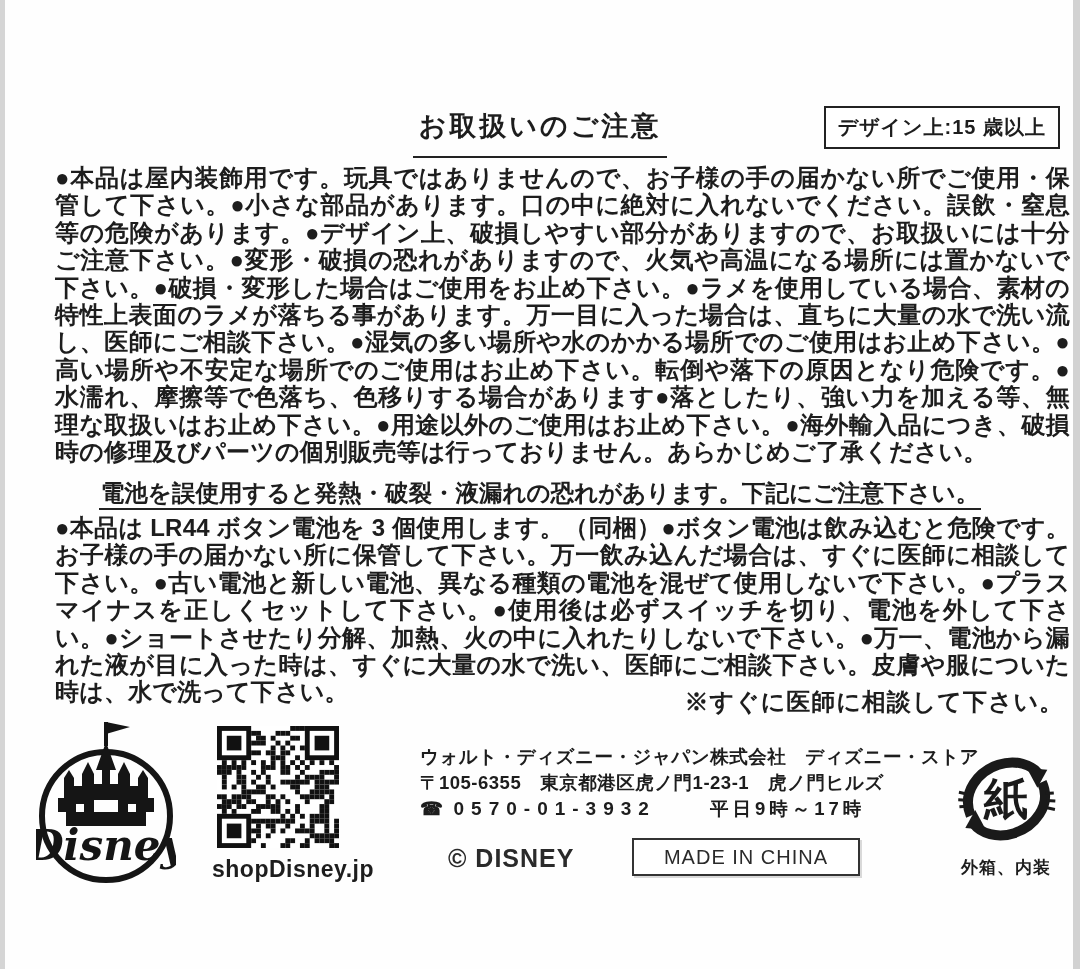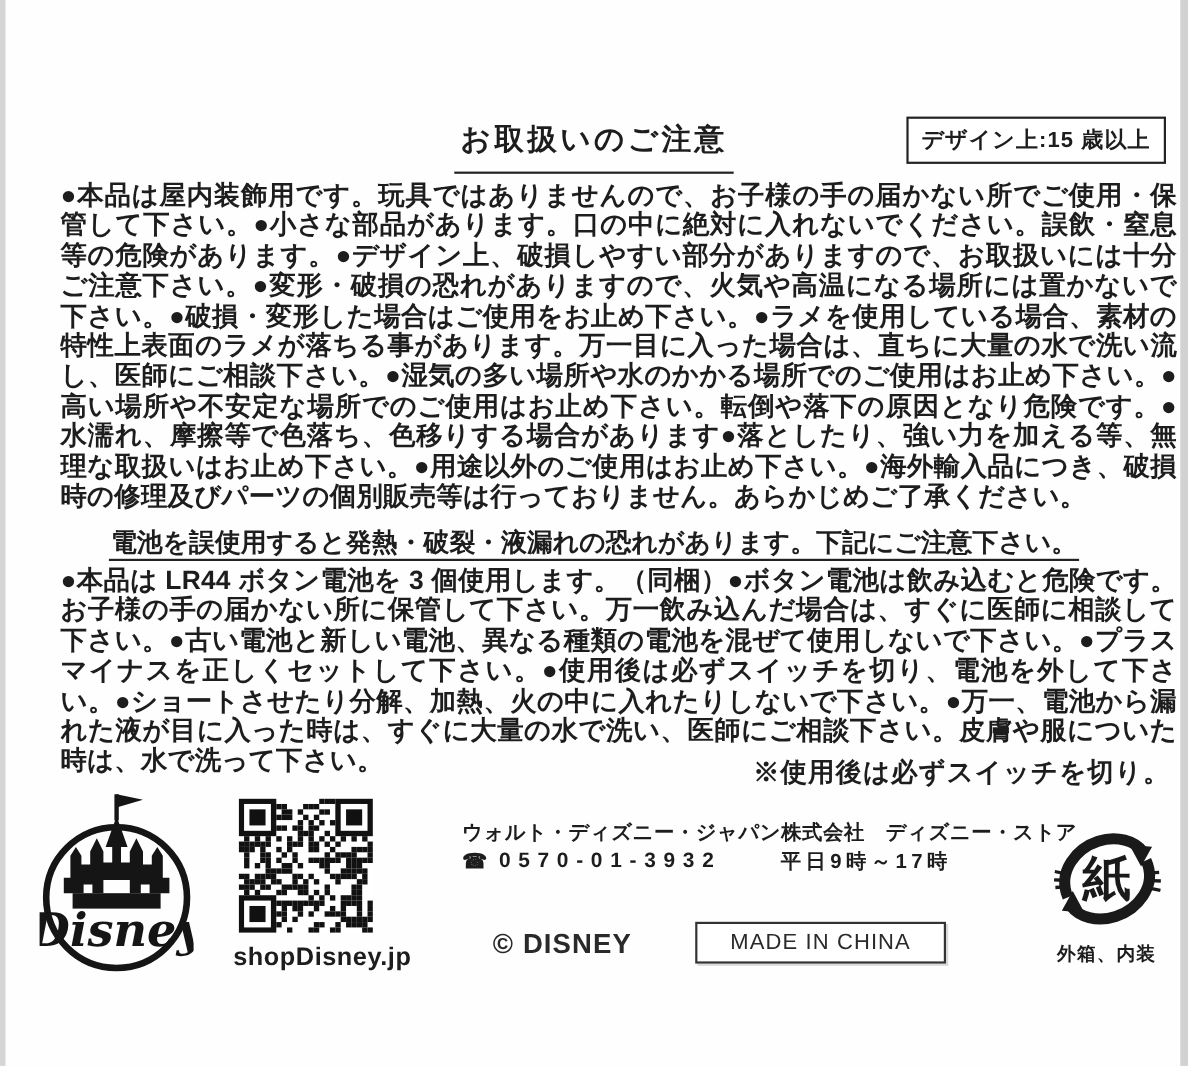--- a/index.html
+++ b/index.html
@@ -84,21 +84,21 @@
   </div>
 
   <div class="para para1">●本品は屋内装飾用です。玩具ではありませんので、お子様の手の届かない所でご使用・保管して下さい。●小さな部品があります。口の中に絶対に入れないでください。誤飲・窒息等の危険があります。●デザイン上、破損しやすい部分がありますので、お取扱いには十分ご注意下さい。●変形・破損の恐れがありますので、火気や高温になる場所には置かないで下さい。●破損・変形した場合はご使用をお止め下さい。●ラメを使用している場合、素材の特性上表面のラメが落ちる事があります。万一目に入った場合は、直ちに大量の水で洗い流し、医師にご相談下さい。●湿気の多い場所や水のかかる場所でのご使用はお止め下さい。●高い場所や不安定な場所でのご使用はお止め下さい。転倒や落下の原因となり危険です。●水濡れ、摩擦等で色落ち、色移りする場合があります●落としたり、強い力を加える等、無理な取扱いはお止め下さい。●用途以外のご使用はお止め下さい。●海外輸入品につき、破損時の修理及びパーツの個別販売等は行っておりません。あらかじめご了承ください。</div>
 
   <div class="subhead">
     <span>電池を誤使用すると発熱・破裂・液漏れの恐れがあります。下記にご注意下さい。</span>
   </div>
 
   <div class="para para2">●本品は LR44 ボタン電池を 3 個使用します。（同梱）●ボタン電池は飲み込むと危険です。お子様の手の届かない所に保管して下さい。万一飲み込んだ場合は、すぐに医師に相談して下さい。●古い電池と新しい電池、異なる種類の電池を混ぜて使用しないで下さい。●プラスマイナスを正しくセットして下さい。●使用後は必ずスイッチを切り、電池を外して下さい。●ショートさせたり分解、加熱、火の中に入れたりしないで下さい。●万一、電池から漏れた液が目に入った時は、すぐに大量の水で洗い、医師にご相談下さい。皮膚や服についた時は、水で洗って下さい。</div>
 
-  <div class="keep-note">※使用後は必ずスイッチを切り。</div>
+  <div class="keep-note">※すぐに医師に相談して下さい。</div>
 
   <div class="castle-logo">
     <svg width="140" height="182" viewBox="0 0 140 182">
       <circle cx="70" cy="104" r="64" fill="none" stroke="#151515" stroke-width="6"></circle>
 
       <line x1="70" y1="10" x2="70" y2="34" stroke="#151515" stroke-width="4"></line>
       <polygon points="70,10 94,15 70,22" fill="#151515"></polygon>
 
       <polygon fill="#151515" points="
         70,30 60,58 66,58 66,72 58,72 58,62 52,50 46,62 46,74 38,74 38,66 33,58 28,66 28,86
@@ -355,20 +355,21 @@
           <rect x="0" y="87.84" width="34.16" height="34.16" fill="#111"></rect>
           <rect x="4.88" y="92.72" width="24.4" height="24.4" fill="#fff"></rect>
           <rect x="9.76" y="97.6" width="14.64" height="14.64" fill="#111"></rect>
         </svg>
       </div>
     <div class="qr-caption">shopDisney.jp</div>
   </div>
 
   <div class="company">
     <div class="line">ウォルト・ディズニー・ジャパン株式会社　ディズニー・ストア</div>
+    <div class="line">〒105-6355　東京都港区虎ノ門1-23-1　虎ノ門ヒルズ</div>
     <div class="line line3">
       <span>☎</span>
       <span class="phone-num">0570-01-3932</span>
       <span class="hours">平日9時～17時</span>
     </div>
   </div>
 
   <div class="copyright">© DISNEY</div>
 
   <div class="made-in">

